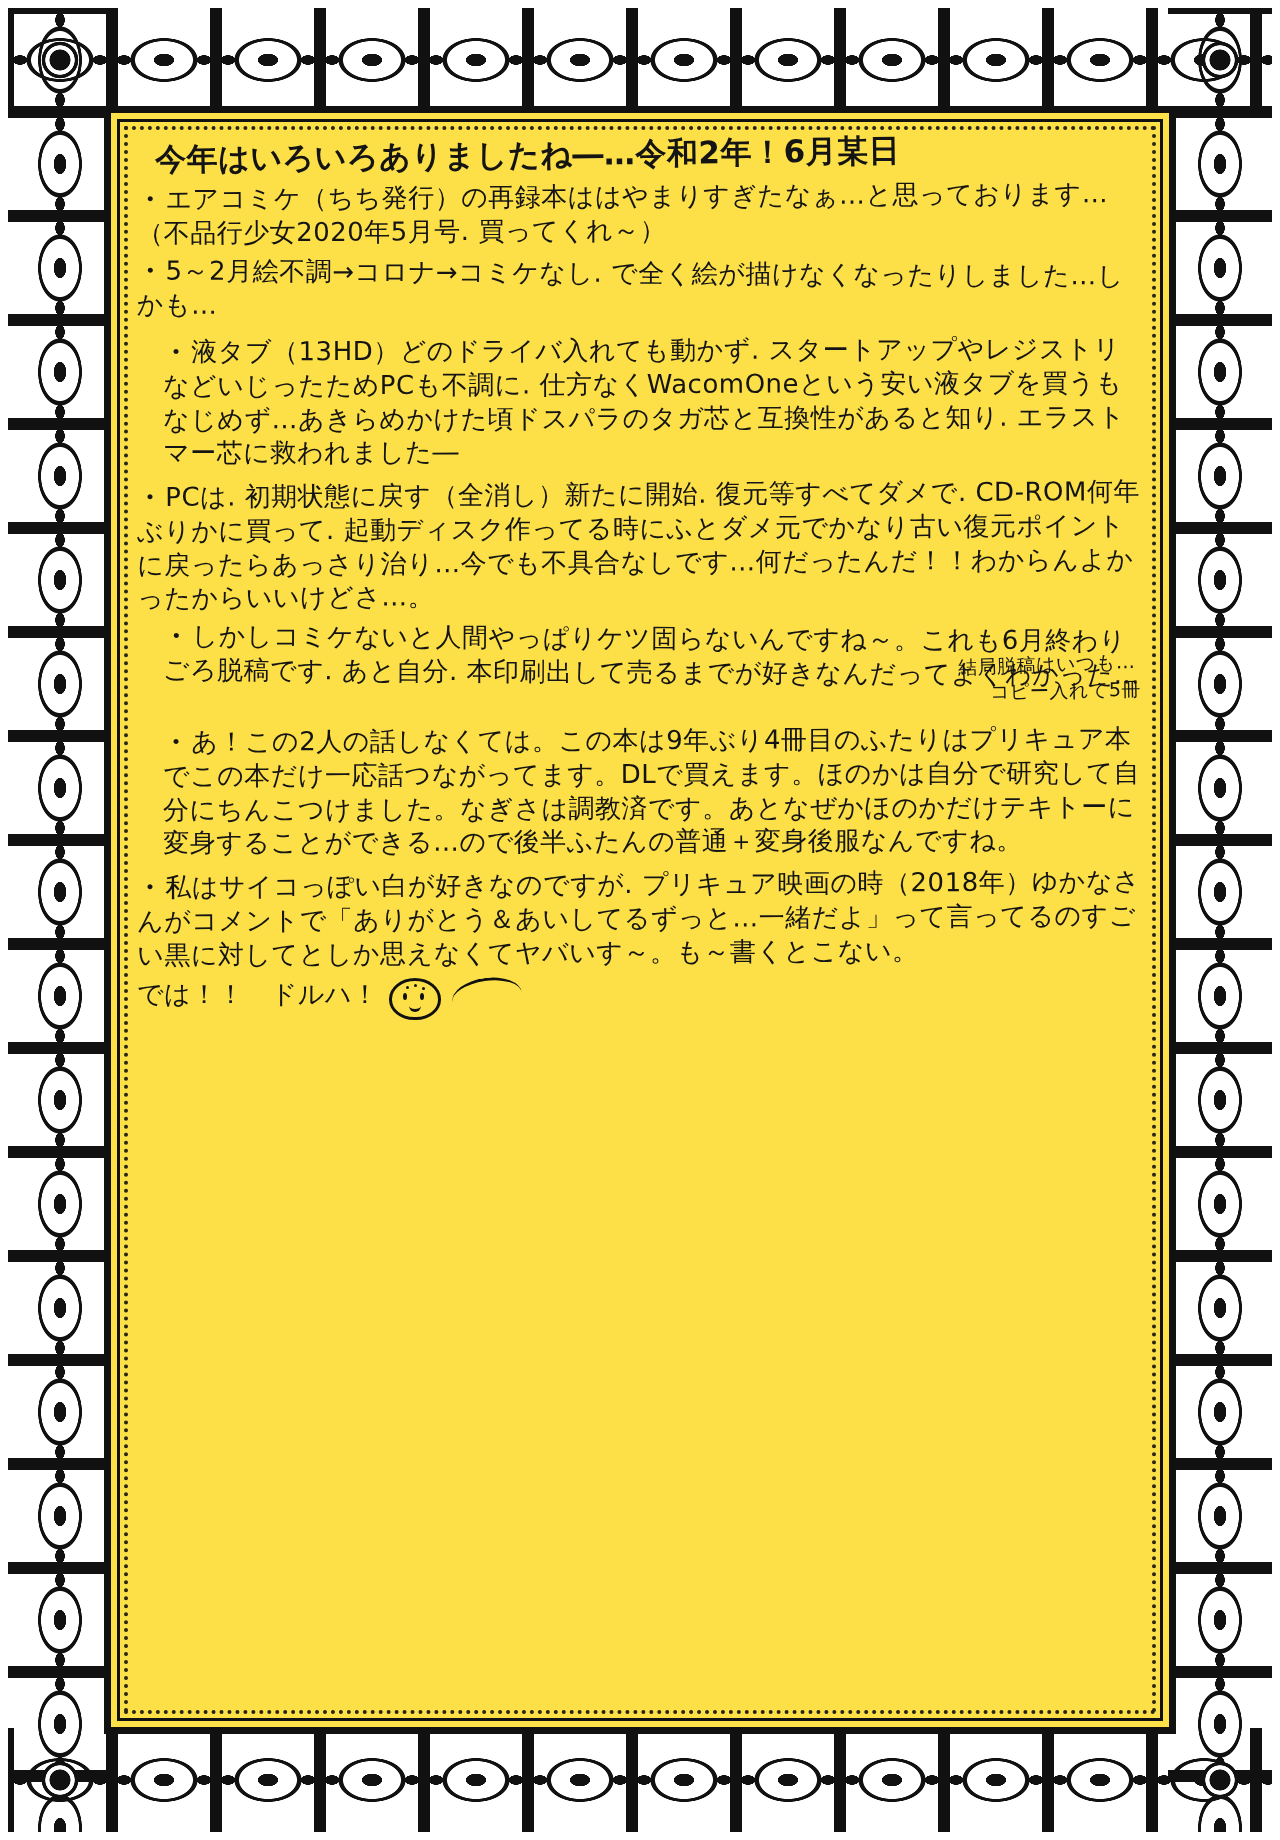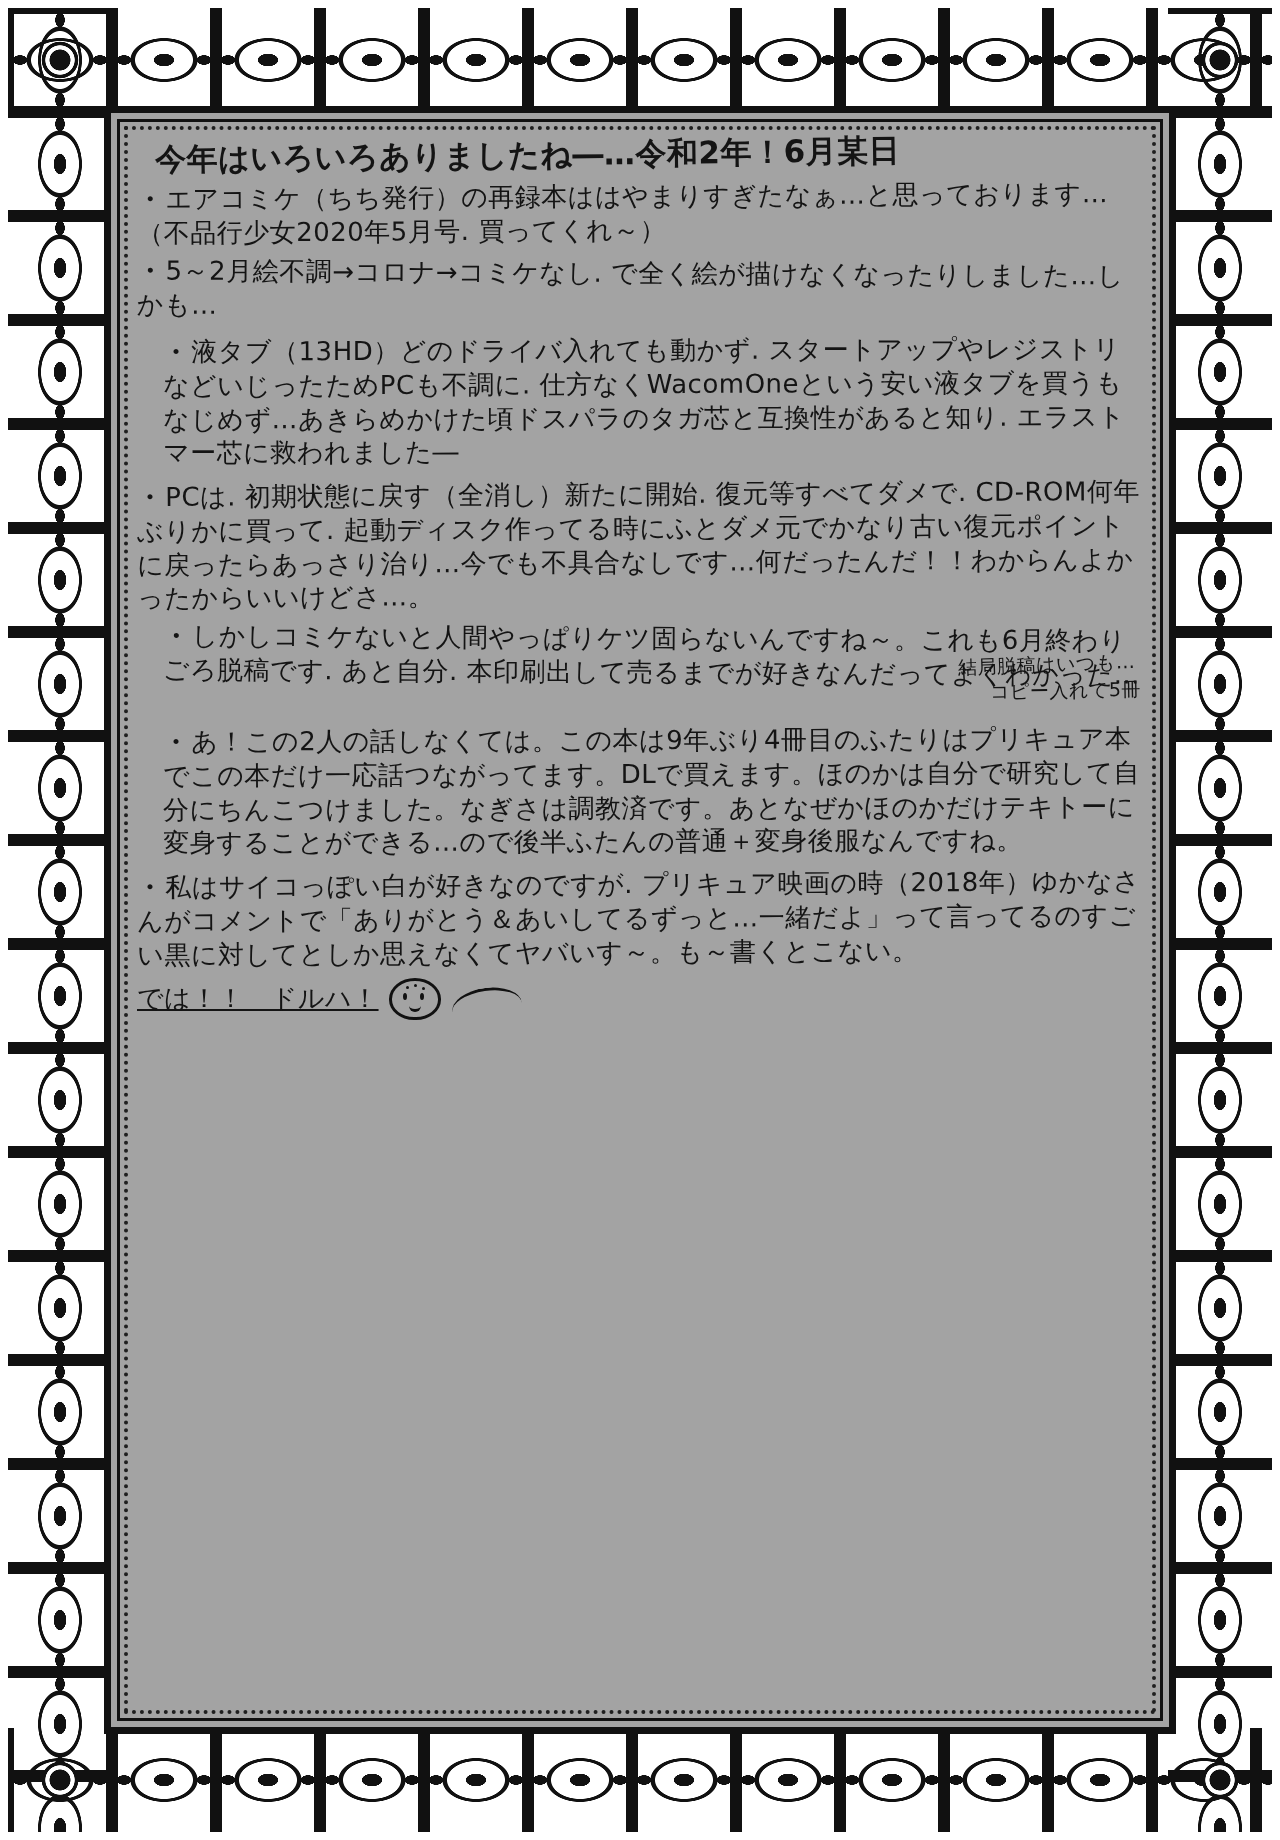--- a/index.html
+++ b/index.html
@@ -83,21 +83,21 @@
 
   
   .note-box {
     position: absolute;
     left: 104px;
     top: 106px;
     width: 1072px;
     height: 1628px;
     box-sizing: border-box;
     border: 7px solid #111;
-    background: #a3a3a3;
+    background: #fde047;
     padding: 0;
   }
   .note-box::before {
     content: "";
     position: absolute;
     left: 6px;
     top: 6px;
     right: 6px;
     bottom: 6px;
     border: 3px solid #111;
@@ -164,25 +164,24 @@
     font-size: 19px;
     line-height: 1.2;
     white-space: nowrap;
     transform: rotate(-2deg);
   }
   .aside-1 { top: -46px; }
   .aside-2 { top: -20px; right: 2px; transform: rotate(-1deg); }
 
   .sign-row {
     display: flex;
-    align-items: center;
+    align-items: flex-start;
     gap: 10px;
     font-size: 26px;
     line-height: 1.3;
-    text-decoration: underline;
   }
   .face {
     width: 46px;
     height: 36px;
     border: 3px solid #111;
     border-radius: 50% 50% 48% 48%;
     position: relative;
     flex: 0 0 auto;
   }
   .face .eye {

